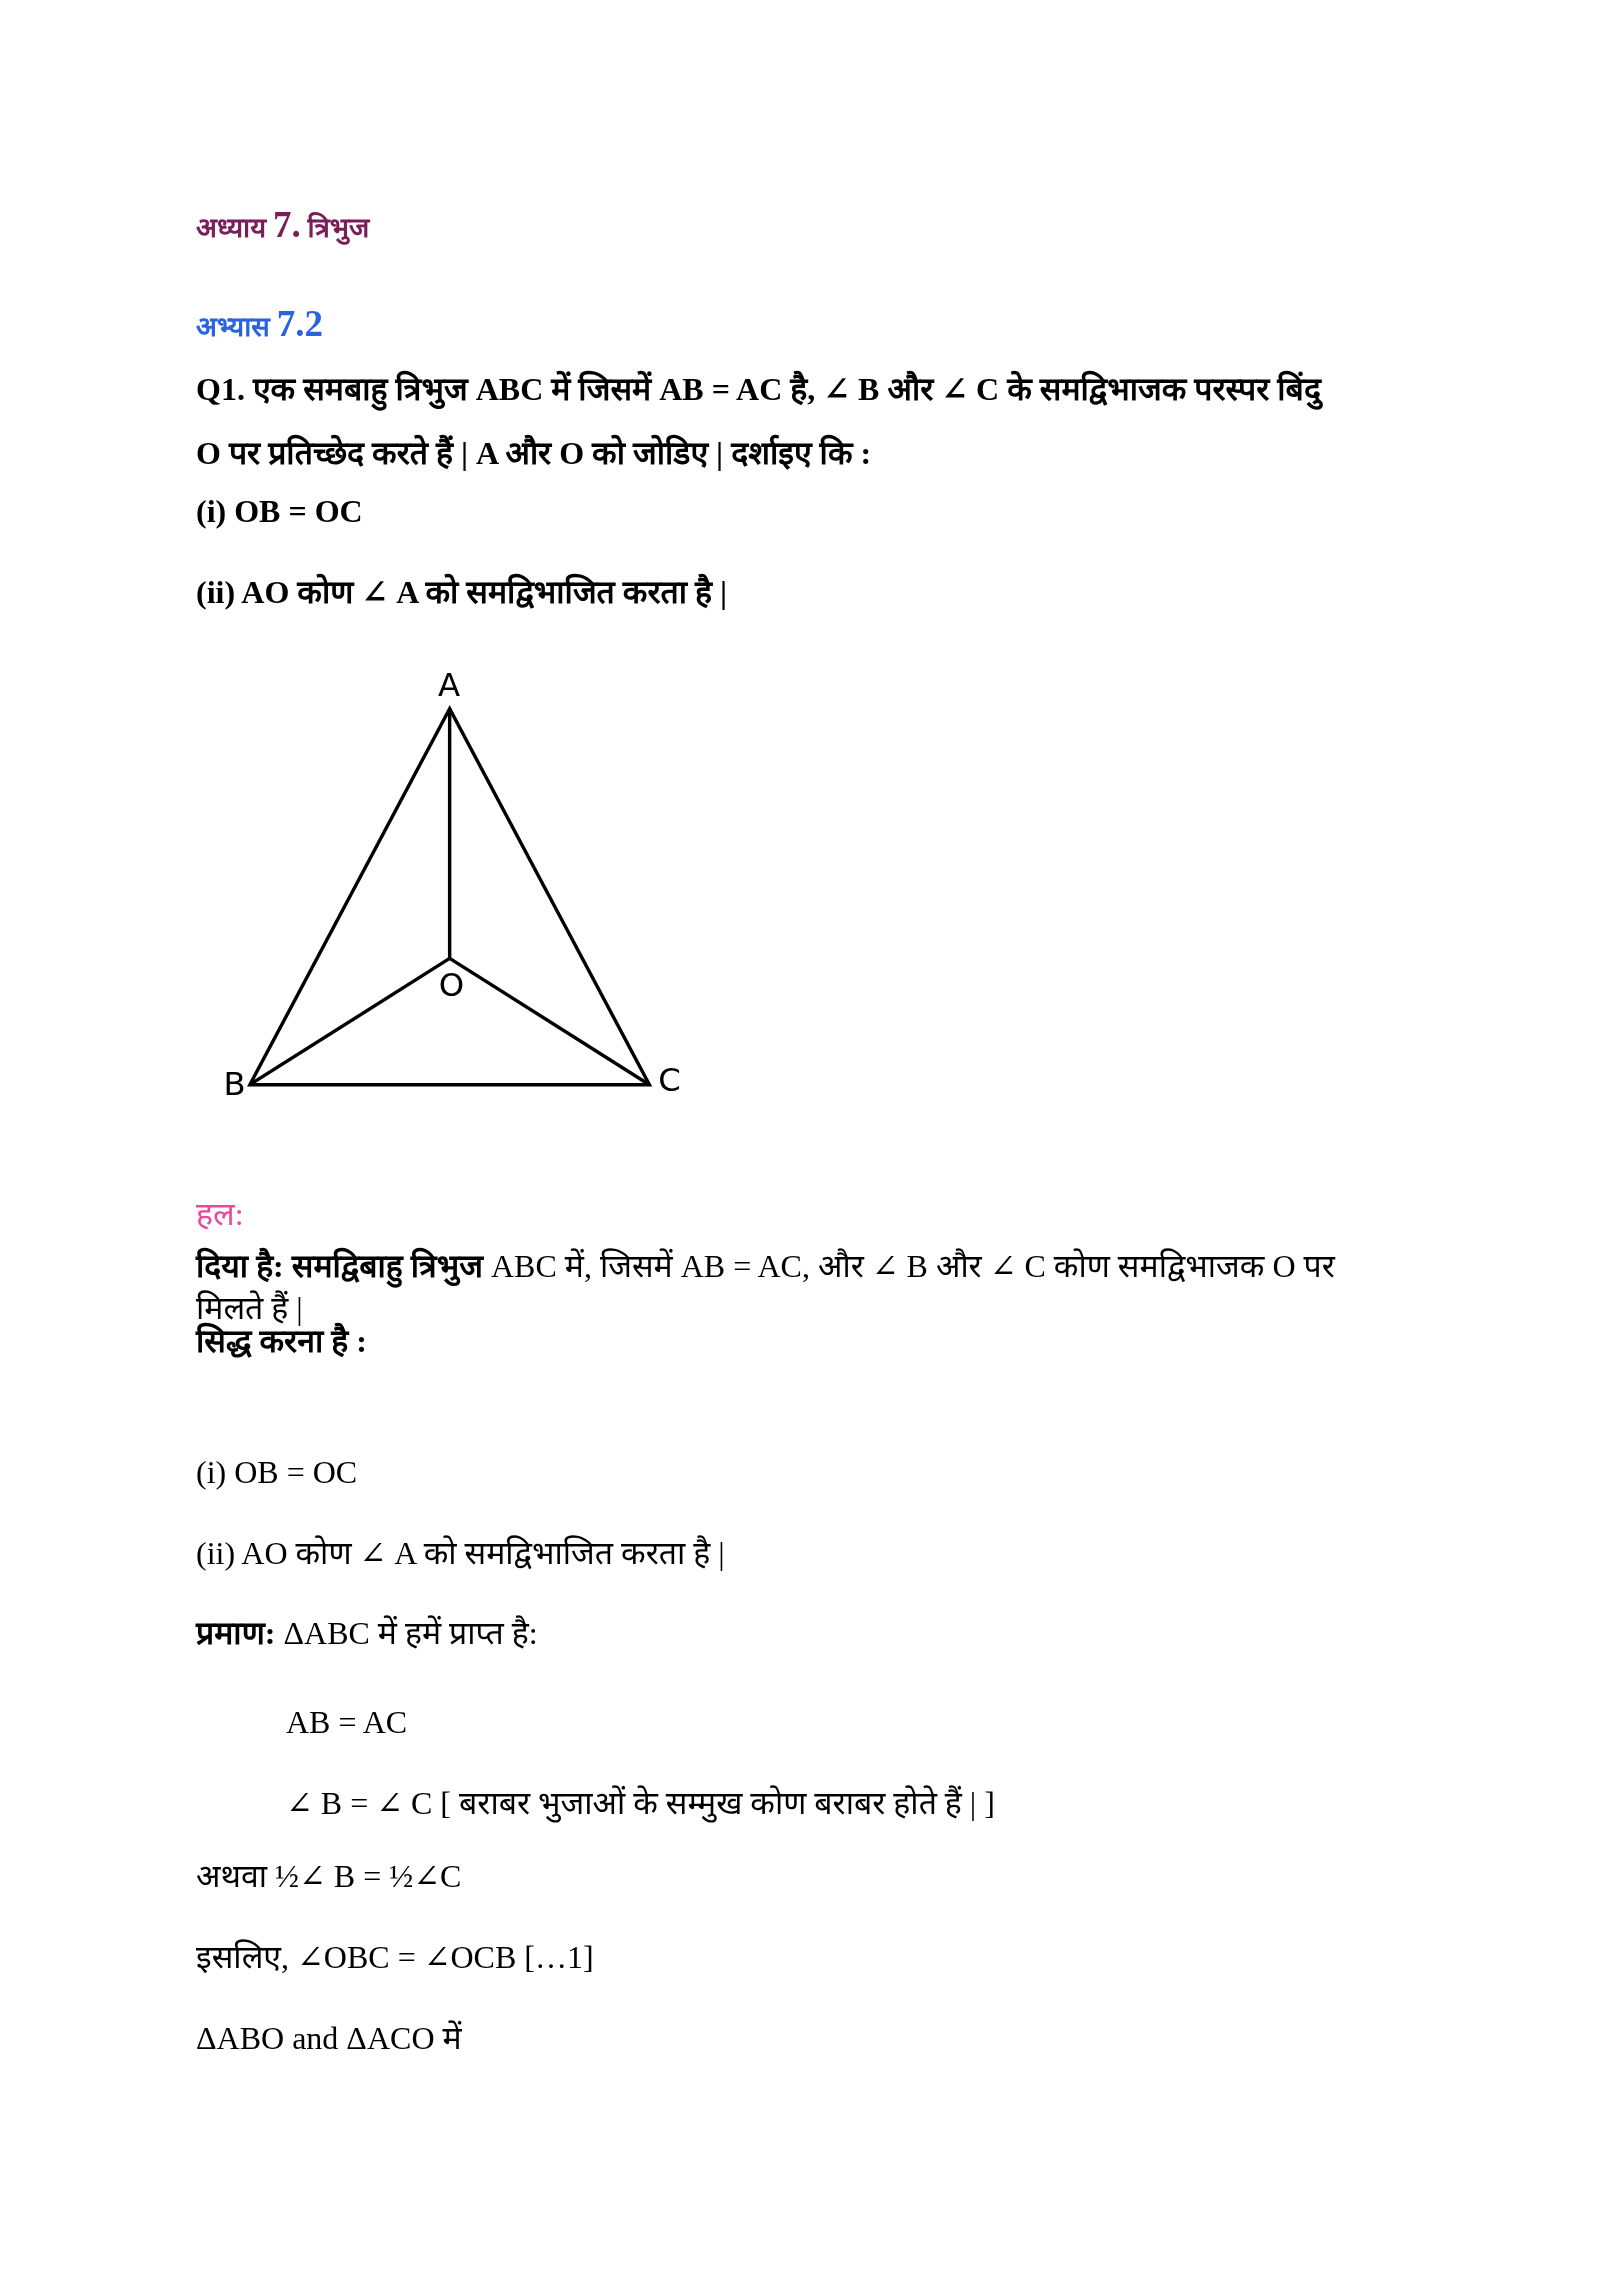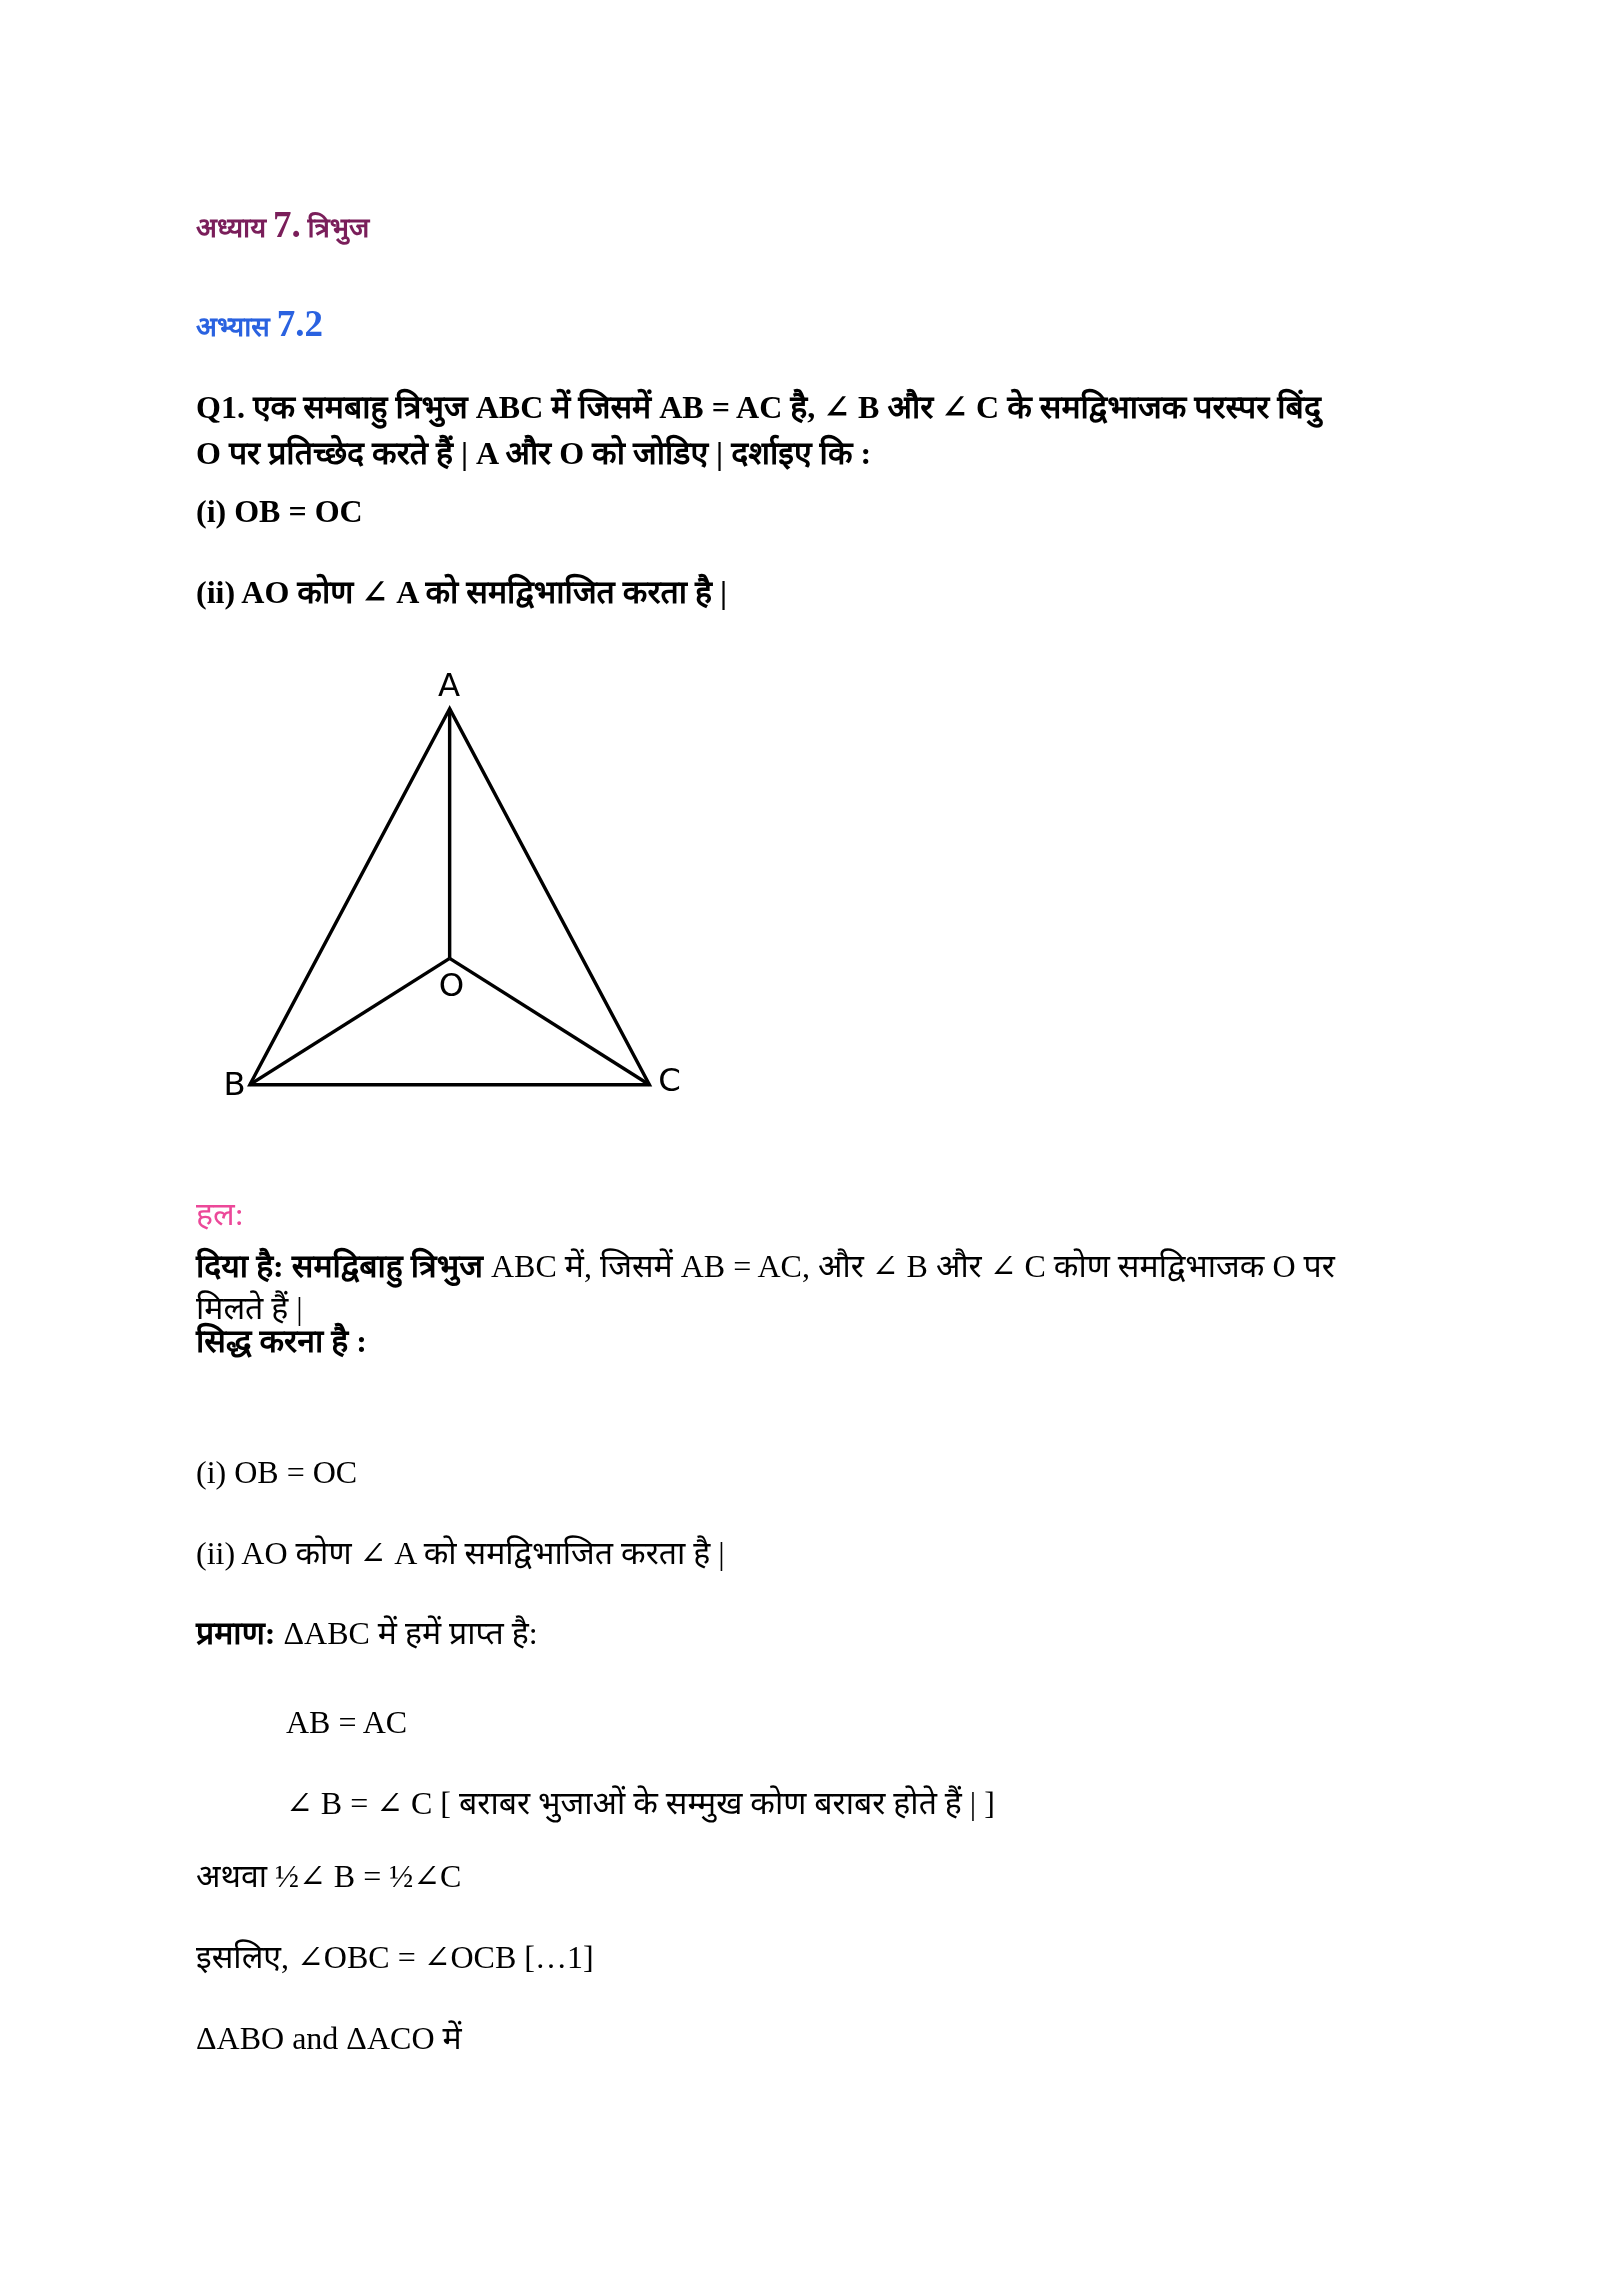--- a/index.html
+++ b/index.html
@@ -23,21 +23,21 @@
   <span>अध्याय</span>
   <span class="num">7.</span>
   <span>त्रिभुज</span>
 </div>
 
 <div class="line bold exercise" style="top:284px;margin-top:16px;">
   <span>अभ्यास</span>
   <span class="num">7.2</span>
 </div>
 
-<div class="line bold" style="top:365px;margin-top:18px;">Q1. एक समबाहु त्रिभुज ABC में जिसमें AB = AC है, ∠ B और ∠ C के समद्विभाजक परस्पर बिंदु</div>
+<div class="line bold" style="top:365px;">Q1. एक समबाहु त्रिभुज ABC में जिसमें AB = AC है, ∠ B और ∠ C के समद्विभाजक परस्पर बिंदु</div>
 <div class="line bold" style="top:429px;">O पर प्रतिच्छेद करते हैं | A और O को जोडिए | दर्शाइए कि :</div>
 <div class="line bold" style="top:487px;">(i) OB = OC</div>
 <div class="line bold" style="top:568px;">(ii) AO कोण ∠ A को समद्विभाजित करता है |</div>
 
 <svg id="diagram" viewBox="0 0 580 480">
   <g stroke="#000" stroke-width="3.5" fill="none" stroke-linejoin="miter">
     <polygon points="259,63 55,447 463,447"></polygon>
     <line x1="259" y1="63" x2="259" y2="318"></line>
     <line x1="55" y1="447" x2="259" y2="318"></line>
     <line x1="463" y1="447" x2="259" y2="318"></line>

